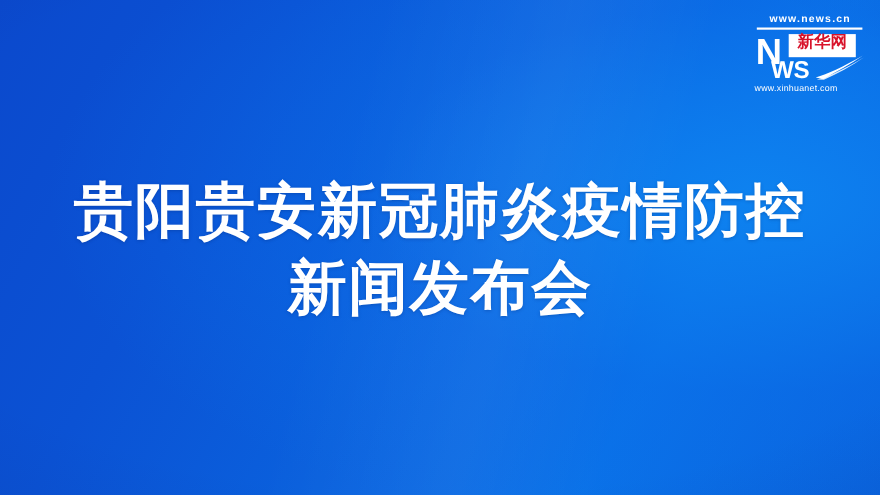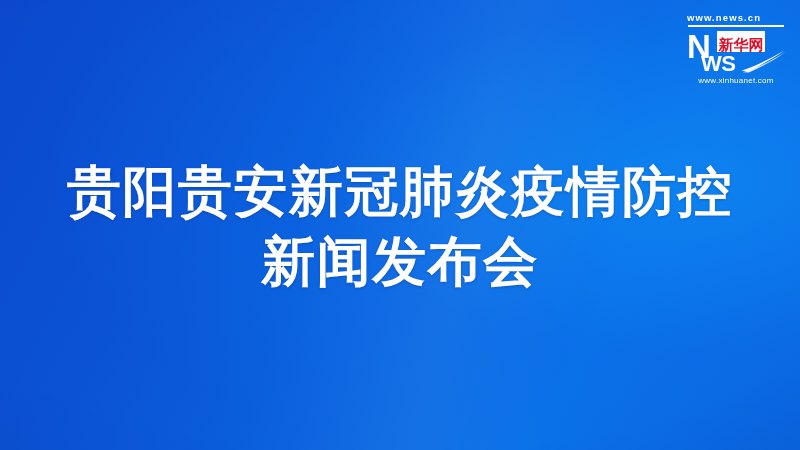--- a/index.html
+++ b/index.html
@@ -47,20 +47,21 @@
     height: 78px;
   }
   #logo-url-top {
     position: absolute;
     top: 0; left: 1px;
     width: 99px;
     font-size: 9.5px;
     font-weight: bold;
     letter-spacing: 1.1px;
     color: #ffffff;
+    text-align: center;
     line-height: 11px;
     white-space: nowrap;
   }
   #logo-rule {
     position: absolute;
     top: 13px; left: 2px;
     width: 96px; height: 2px;
     background: #ffffff;
   }
   #logo-mark {
@@ -73,24 +74,24 @@
     color: #ffffff;
     font-family: "Liberation Sans", "DejaVu Sans", sans-serif;
     font-weight: bold;
     line-height: 1;
   }
   #logo-n { left: 1px;  top: 1px;  font-size: 33px; letter-spacing: -1px; }
   #logo-ws { left: 15px; top: 24px; font-size: 22px; letter-spacing: -0.5px; }
   #logo-cn-box {
     position: absolute;
     left: 31px; top: 2px;
-    width: 48px; height: 21px;
+    width: 61px; height: 21px;
     background: #ffffff;
     display: flex;
-    align-items: flex-end;
+    align-items: flex-start;
     justify-content: center;
   }
   #logo-cn {
     color: #d8122a;
     font-size: 15px;
     font-weight: bold;
     line-height: 1;
     letter-spacing: 0px;
     white-space: nowrap;
     font-family: "Liberation Sans", "DejaVu Sans", sans-serif;
@@ -99,21 +100,21 @@
     position: absolute;
     left: 54px; top: 20px;
     width: 46px; height: 24px;
   }
   #logo-url-bottom {
     position: absolute;
     top: 64px; left: 0;
     width: 100px;
     font-size: 8px;
     color: #ffffff;
-    text-align: center;
+    text-align: left;
     letter-spacing: 0.25px;
     line-height: 10px;
     white-space: nowrap;
   }
 
   
   #headline {
     position: absolute;
     top: 112px;
     left: 0;

